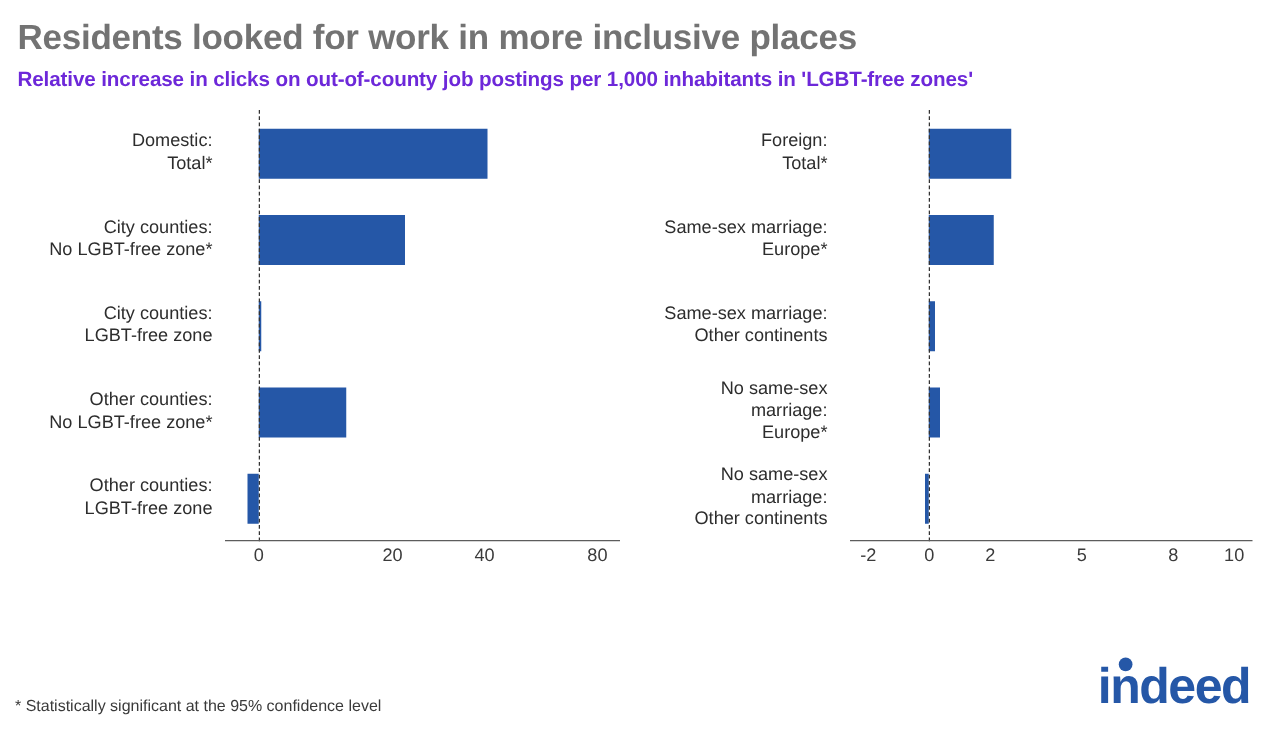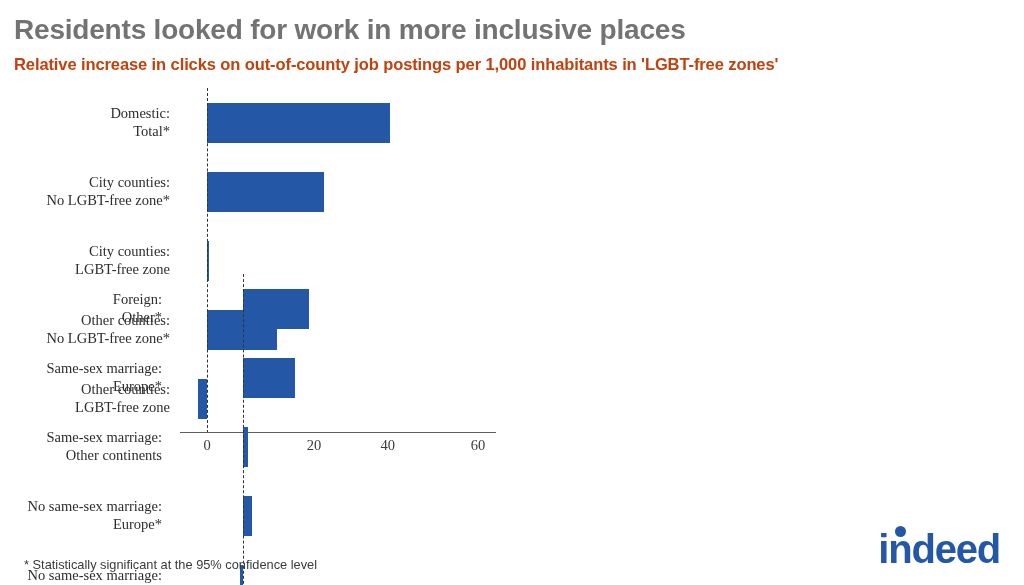--- a/index.html
+++ b/index.html
@@ -25,30 +25,29 @@
   .title {
     font-size: 28px;
     font-weight: bold;
     color: #737373;
     margin: 14px 0 0 2px;
     letter-spacing: -0.2px;
   }
   .subtitle {
     font-size: 16.5px;
     font-weight: bold;
-    color: #c2410c;
+    color: #6d28d9;
     margin: 9px 0 0 2px;
     letter-spacing: -0.1px;
   }
   .panels {
     display: flex;
-    flex-direction: column;
+    flex-direction: row;
     margin-top: 14px;
     height: 372px;
-    font-family: Liberation Serif, serif;
   }
   .panel {
     position: relative;
     width: 50%;
     height: 100%;
     box-sizing: border-box;
   }
   .panel-inner {
     position: relative;
     height: 100%;
@@ -135,21 +134,21 @@
   .tick {
     position: absolute;
     top: 4px;
     font-size: 14.5px;
     color: #3b3b3b;
     transform: translateX(-50%);
     white-space: nowrap;
   }
   .footnotes {
     position: absolute;
-    left: 24px;
+    left: 12px;
     bottom: 26px;
     font-size: 12.8px;
     color: #3a3a3a;
     line-height: 1.34;
   }
   .footnotes div { white-space: nowrap; }
   .logo {
     position: absolute;
     right: 24px;
     bottom: 30px;
@@ -217,31 +216,31 @@
                   <div class="bar" style="left: 18.0571px; width: 9.02857px; background: rgb(37, 87, 167);"></div>
                 </div>
             </div>
             <div class="zero-line" style="left: 27.0857px;"></div>
             <div class="axis-line-bottom"></div>
           </div>
           <div class="ticks">
               <div class="tick" style="left: 27.0857px;">0</div>
               <div class="tick" style="left: 134px;">20</div>
               <div class="tick" style="left: 207.657px; text-align: right;">40</div>
-              <div class="tick" style="left: 297.943px;">60</div>
+              <div class="tick" style="left: 297.943px;">80</div>
             </div>
         </div>
       </div>
     </div>
 
     <div class="panel panel-right">
       <div class="panel-inner">
         <div class="labels-col">
           <div class="row-label">Foreign:
-Other*</div>
+Total*</div>
           <div class="row-label">Same-sex marriage:
 Europe*</div>
           <div class="row-label">Same-sex marriage:
 Other continents</div>
           <div class="row-label">No same-sex marriage:
 Europe*</div>
           <div class="row-label">No same-sex marriage:
 Other continents</div>
         </div>
         <div class="plot">

